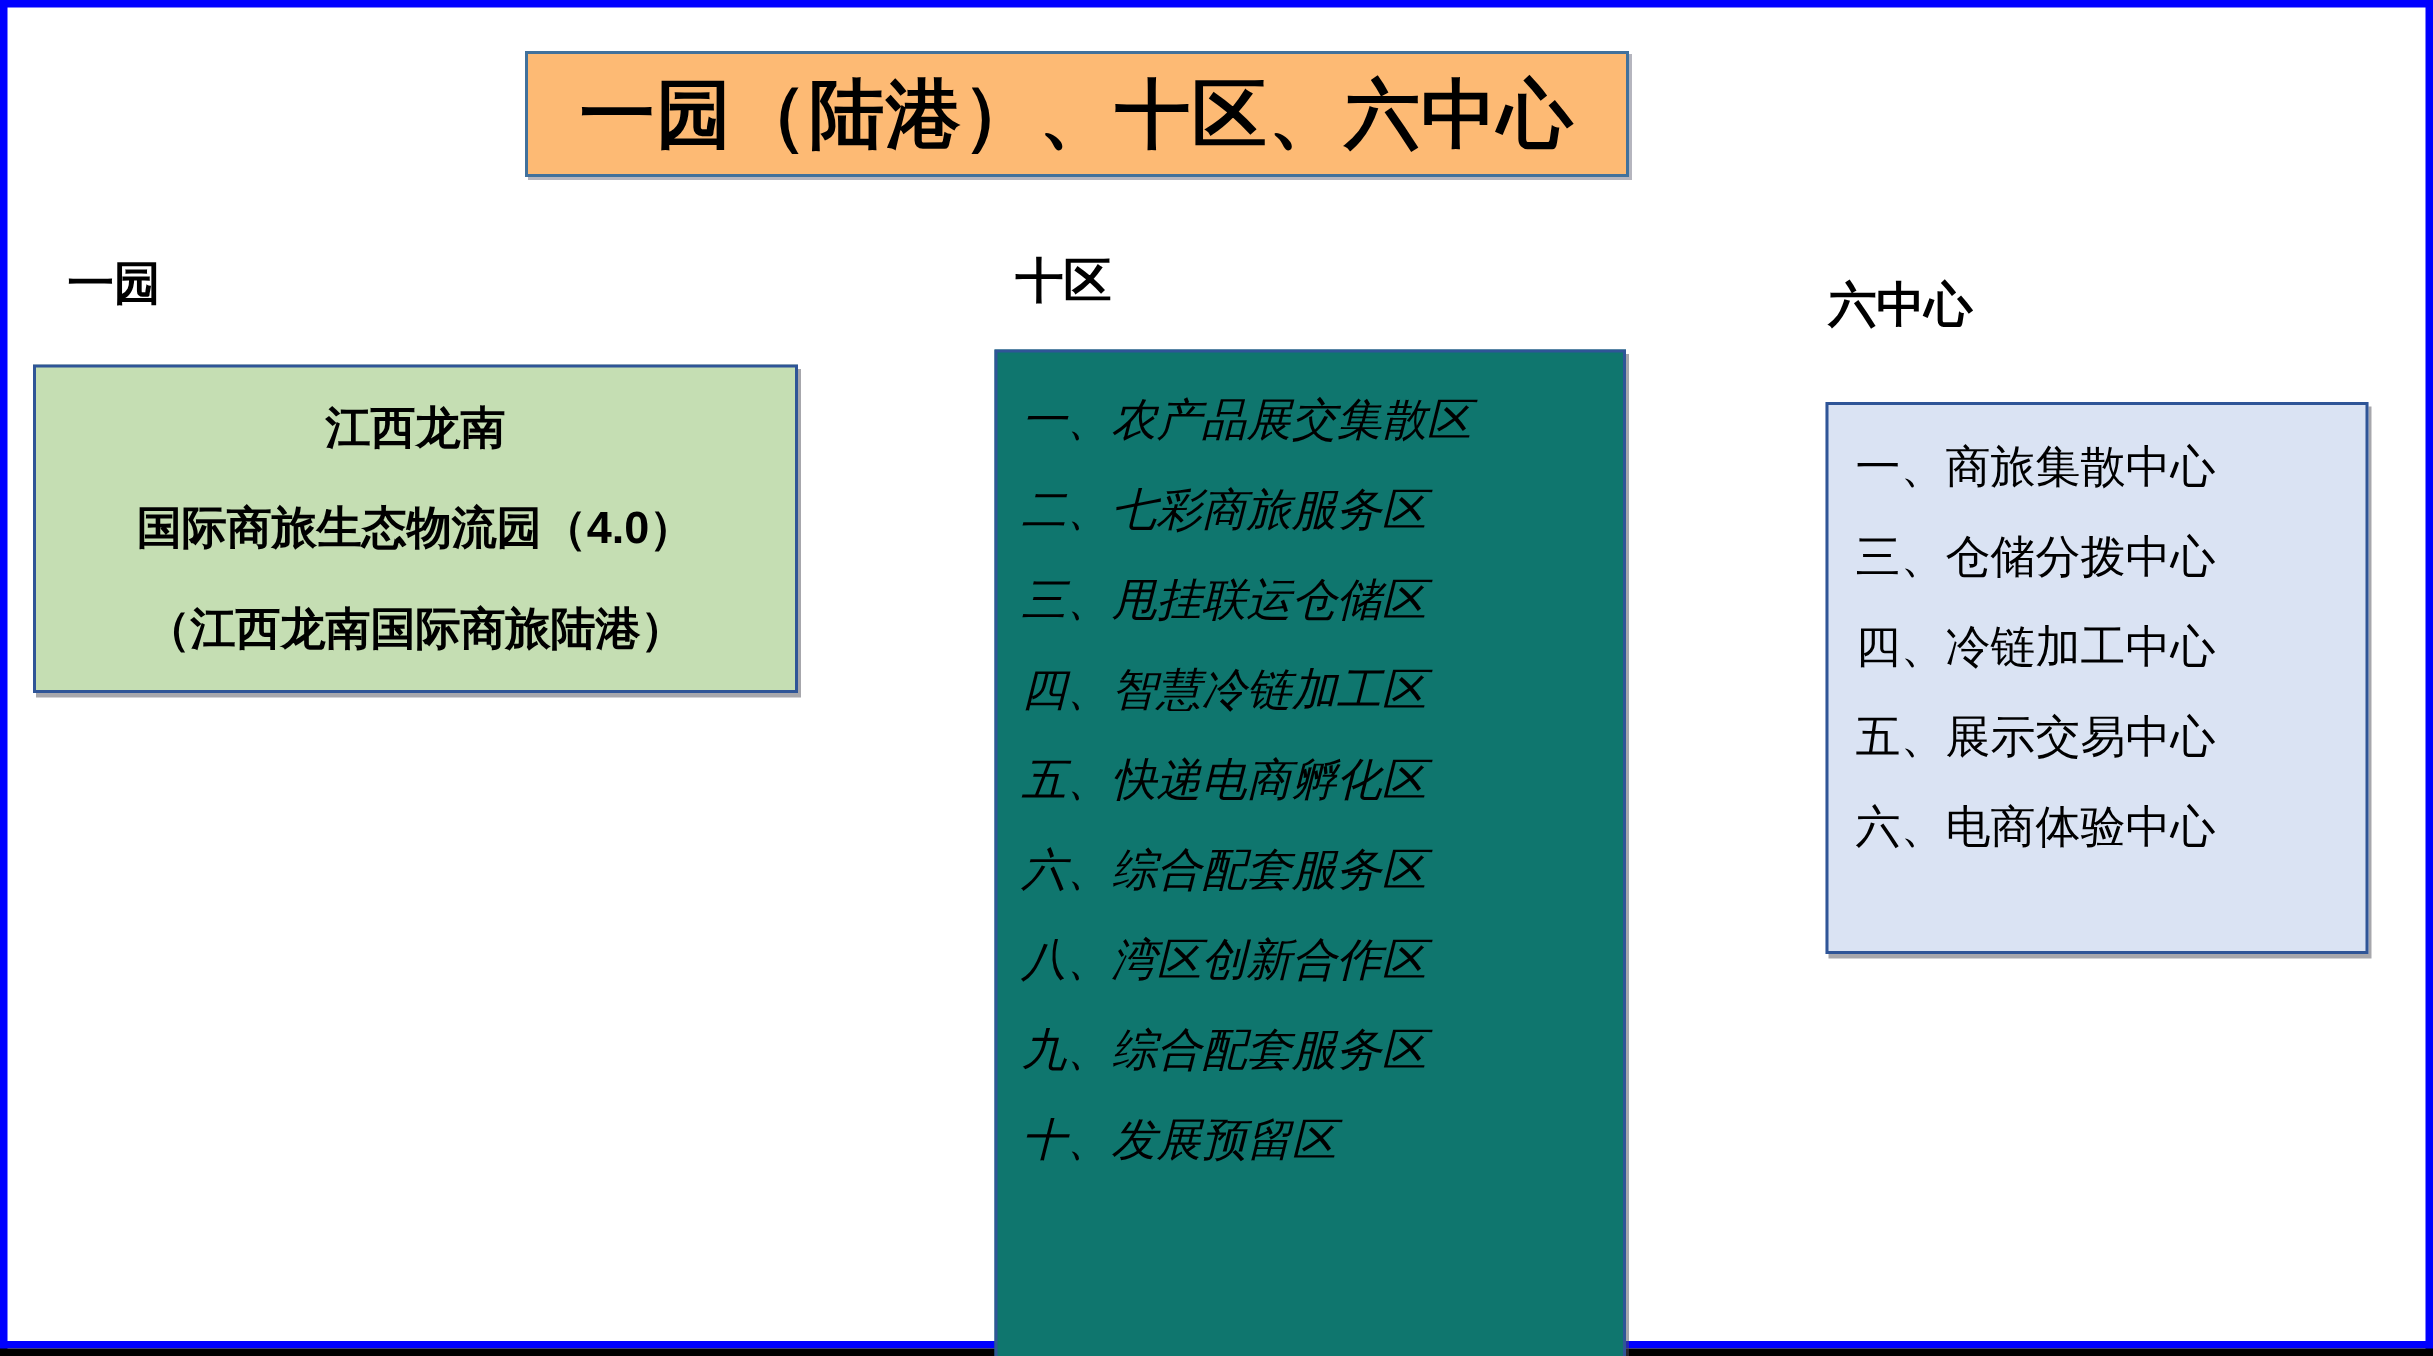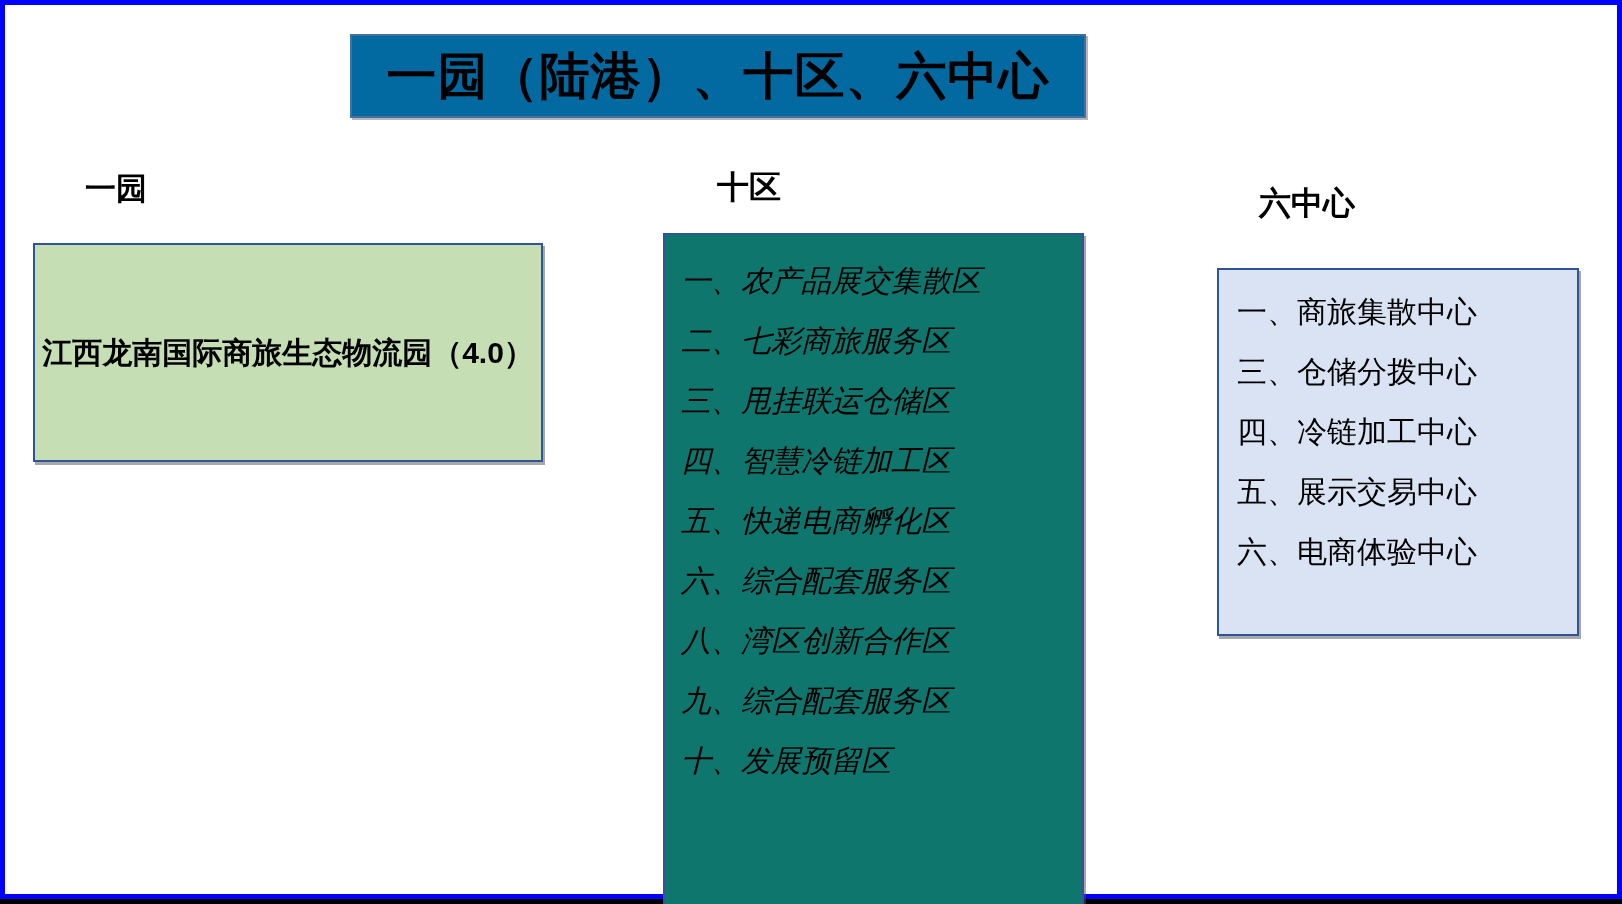--- a/index.html
+++ b/index.html
@@ -22,60 +22,59 @@
   .edge-left   { top: 0; bottom: 0; left: 0; width: 5px; }
   .edge-right  { top: 0; bottom: 0; right: 0; width: 5px; }
   .edge-bottom-blue  { left: 0; right: 0; bottom: 5px; height: 5px; }
   .edge-bottom-black { position: absolute; left: 0; right: 0; bottom: 0; height: 5px; background: #000000; }
 
   
   .title-box {
     position: absolute;
     left: 350px; top: 34px;
     width: 736px; height: 84px;
-    background: #0369a1;
+    background: #fdba74;
     border: 2px solid #41719c;
     box-shadow: 2px 2px 0 rgba(90,90,110,0.45);
     display: flex;
     align-items: center;
     justify-content: center;
     box-sizing: border-box;
   }
   .title-text {
     font-size: 50px;
     font-weight: 700;
     letter-spacing: 1px;
     white-space: nowrap;
   }
 
   
   .col-label {
     position: absolute;
     font-size: 32px;
     font-weight: 700;
     white-space: nowrap;
-    margin-left: 40px;
   }
   .label-park    { left: 45px;   top: 168px; font-size: 31px; }
   .label-zones   { left: 677px;  top: 166px; }
   .label-centers { left: 1219px; top: 182px; text-align: right; }
 
   
   .content-box {
     position: absolute;
     border: 2px solid #2f5597;
     box-sizing: border-box;
     box-shadow: 2px 3px 0 rgba(80,80,90,0.5);
   }
   .park-box {
-    left: 33px; top: 243px;
+    left: 22px; top: 243px;
     width: 510px; height: 219px;
     background: #c5deb3;
     display: flex;
-    flex-direction: row;
+    flex-direction: column;
     justify-content: center;
     align-items: center;
     text-align: center;
   }
   .park-line {
     font-size: 30px;
     font-weight: 700;
     line-height: 67px;
     white-space: nowrap;
   }
@@ -114,20 +113,21 @@
     <span class="title-text">一园（陆港）、十区、六中心</span>
   </div>
 
   <div class="col-label label-park">一园</div>
   <div class="col-label label-zones">十区</div>
   <div class="col-label label-centers">六中心</div>
 
   <div class="content-box park-box">
     <div class="park-line">江西龙南</div>
     <div class="park-line">国际商旅生态物流园（4.0）</div>
+    <div class="park-line">（江西龙南国际商旅陆港）</div>
   </div>
 
   <div class="content-box zones-box">
     <div class="list-item">一、农产品展交集散区</div>
     <div class="list-item">二、七彩商旅服务区</div>
     <div class="list-item">三、甩挂联运仓储区</div>
     <div class="list-item">四、智慧冷链加工区</div>
     <div class="list-item">五、快递电商孵化区</div>
     <div class="list-item">六、综合配套服务区</div>
     <div class="list-item">八、湾区创新合作区</div>

